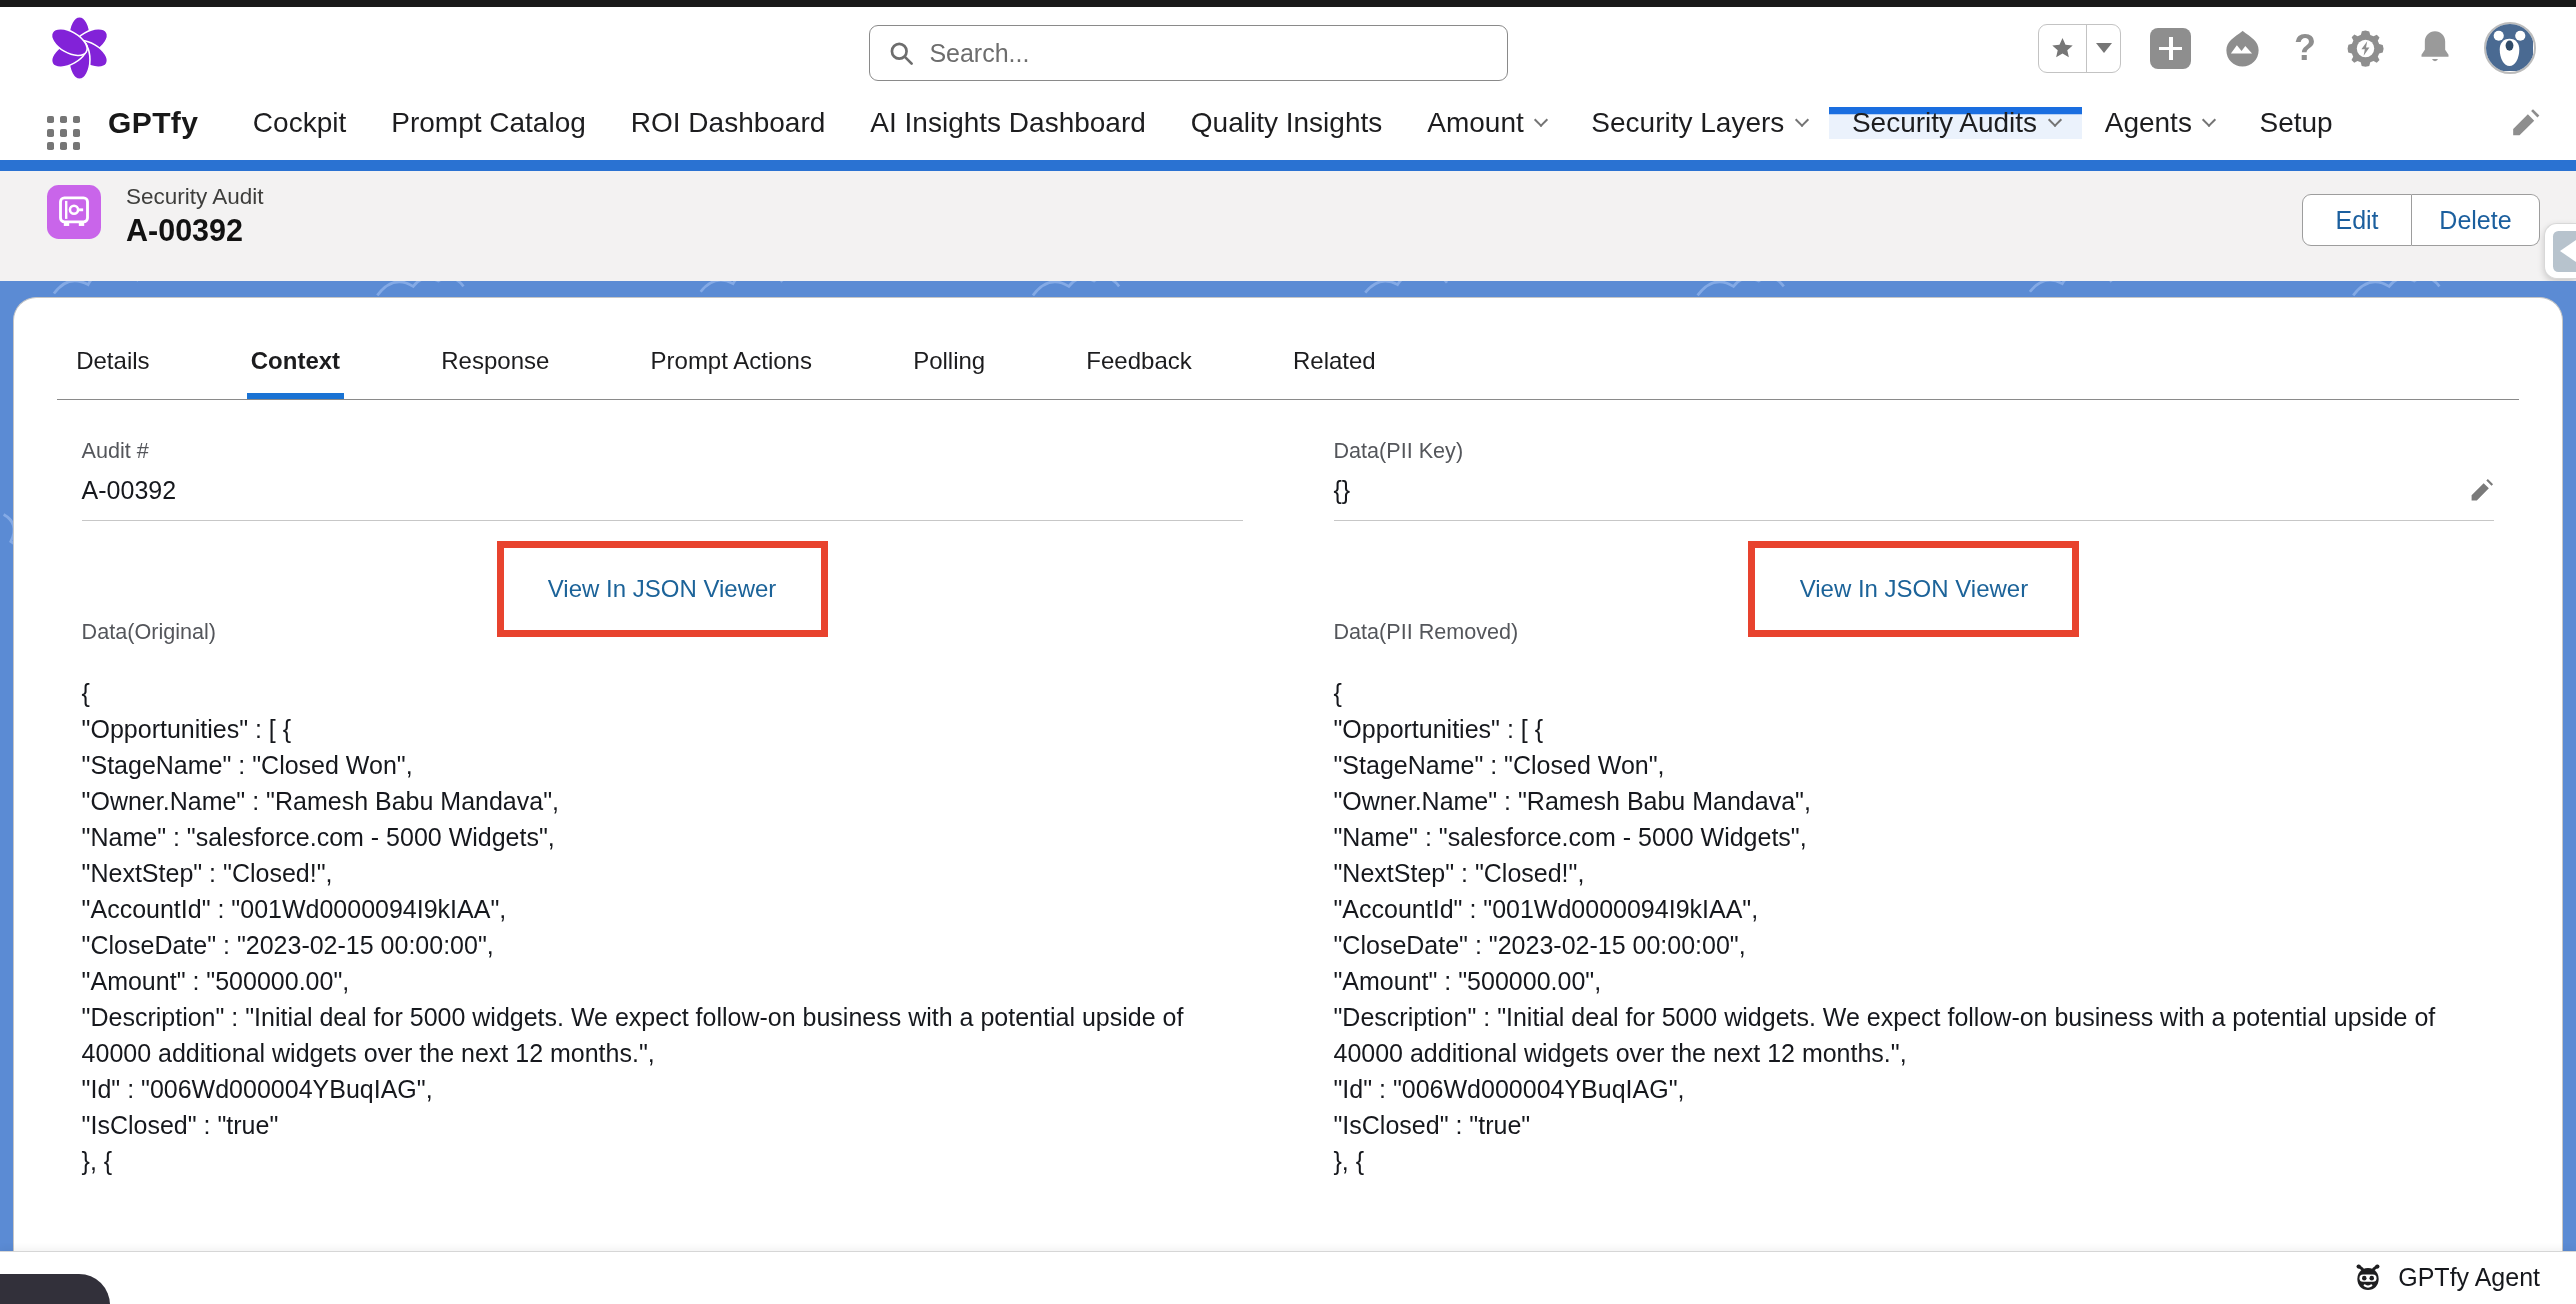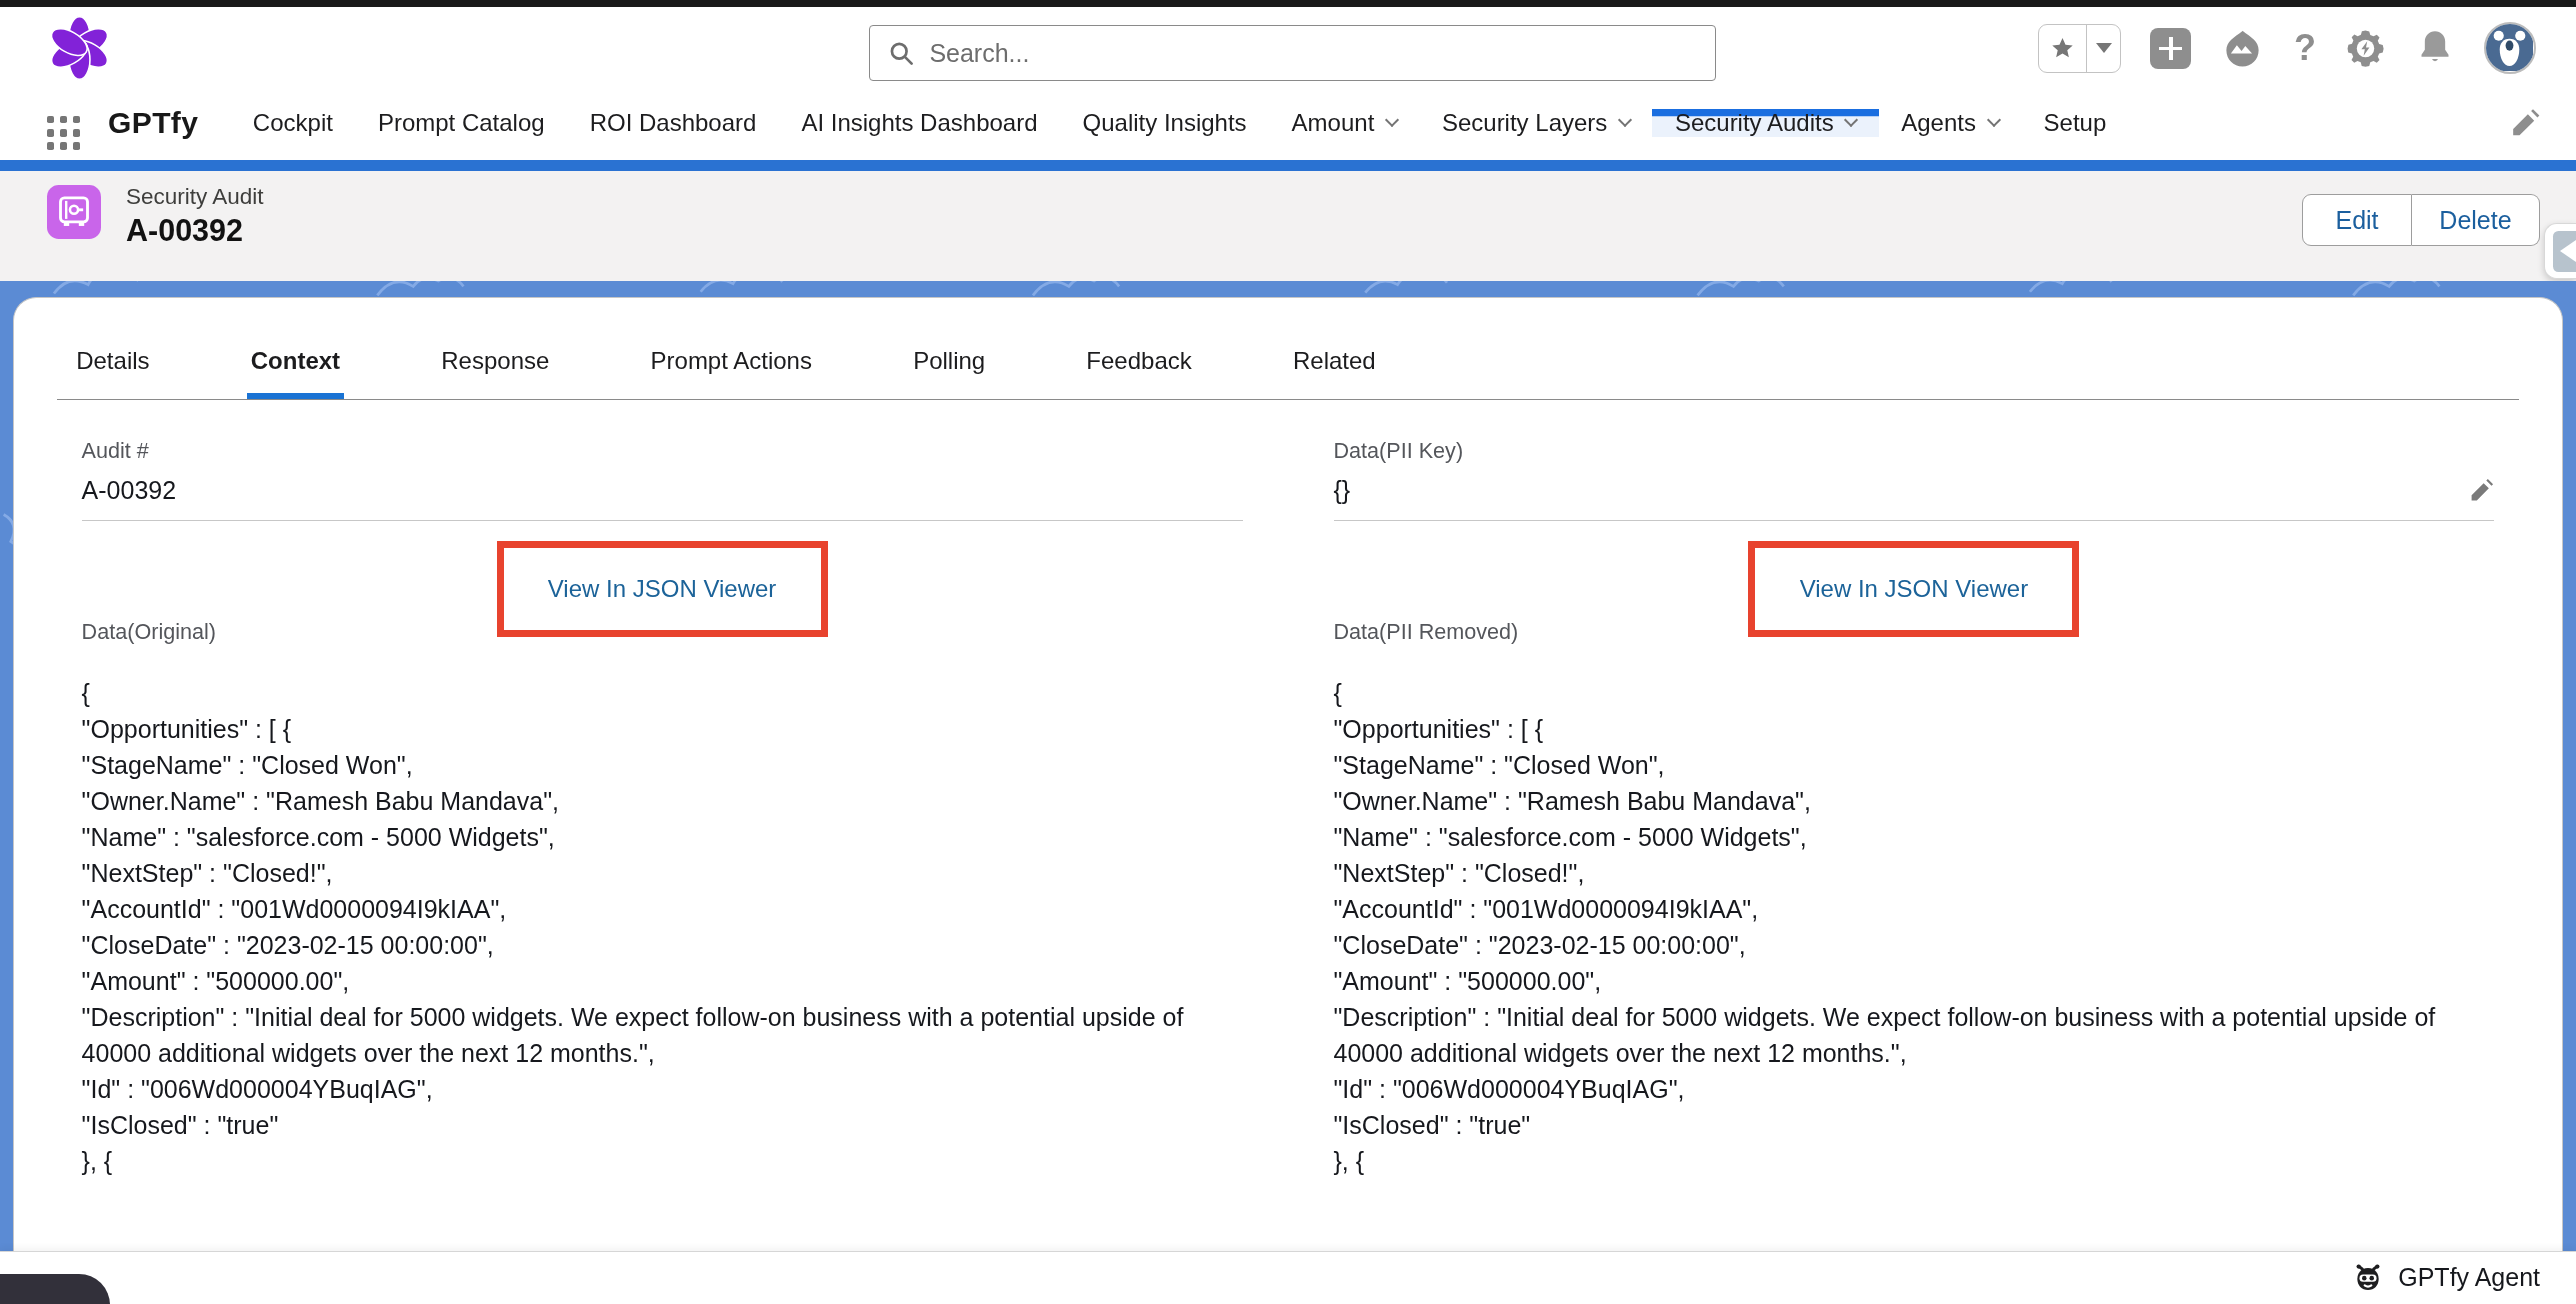--- a/index.html
+++ b/index.html
@@ -8,43 +8,43 @@
     width:2576px; height:1304px; background:#fff;
     font-family:"Liberation Sans", sans-serif; color:#181818;
   }
   
   .os-strip { height:7.2px; background:#191919; }
 
   
   .header { position:relative; height:79px; background:#fff; }
   .logo { position:absolute; left:47px; top:7.2px; width:65px; height:68px; }
   .search-box {
-    position:absolute; left:869px; top:18px; width:847px; height:56px;
-    border:1.8px solid #8a8a8a; border-radius:4px; background:#fff;
+    position:absolute; left:869px; top:18px; width:639px; height:56px;
+    border:1.8px solid #8a8a8a; border-radius:9px; background:#fff;
     display:flex; align-items:center; padding-left:18px; gap:14.4px;
   }
   .search-box .ph { color:#6d6d6d; font-size:25px; }
   .hdr-icons { position:absolute; right:40px; top:12.6px; height:57px; display:flex; align-items:center; gap:29px; }
   .fav-group { display:flex; height:49px; border:1.8px solid #c3c3c3; border-radius:9px; overflow:hidden; }
   .fav-cell { width:47px; display:flex; align-items:center; justify-content:center; }
   .fav-cell + .fav-cell { width:34px; border-left:1.8px solid #c3c3c3; }
   .tri-down { width:0; height:0; border-left:8px solid transparent; border-right:8px solid transparent; border-top:10.8px solid #767676; }
   .plus-sq { width:41px; height:41px; border-radius:8px; background:#8e8e8e; position:relative; }
   .plus-sq::before { content:""; position:absolute; left:9px; top:19px; width:23.4px; height:3.6px; background:#fff; }
   .plus-sq::after  { content:""; position:absolute; left:19px; top:9px; width:3.6px; height:23.4px; background:#fff; }
   .help-q { font-size:36px; font-weight:bold; color:#8e8e8e; line-height:1; }
   .avatar { width:52px; height:52px; border-radius:50%; border:2.7px solid #bcbcbc; overflow:hidden; }
 
   
   .navbar { position:relative; height:74px; background:#fff; display:flex; align-items:center; }
   .waffle { width:34px; height:34px; margin:20px 0 0 47px; display:grid; grid-template-columns:repeat(3,1fr); gap:5.4px; }
   .waffle i { width:7.2px; height:7.2px; border-radius:1.8px; background:#767676; }
   .app-name { font-size:30px; font-weight:700; color:#181818; margin:0 32px 0 27px; align-self:center; letter-spacing:0.4px; }
   .nav-items { display:flex; align-items:stretch; }
-  .nav-item { display:flex; align-items:center; gap:12.6px; padding:0 22.5px; font-size:24px; color:#1d1d1f; cursor:pointer; }
+  .nav-item { display:flex; align-items:center; gap:12.6px; padding:0 22.5px; font-size:28px; color:#1d1d1f; cursor:pointer; }
   .nav-item.active { background:#ebf2fc; box-shadow:inset 0 7.2px 0 0 #1a6ee0; }
   .chev { width:10px; height:10px; border-right:2.2px solid #747474; border-bottom:2.2px solid #747474; transform:rotate(45deg); margin-top:-5.4px; }
   .nav-pencil { position:absolute; right:36px; top:21.6px; }
   .nav-underline { height:10.8px; background:#2a72d2; }
 
   
   .record-header { position:relative; height:110px; background:#f3f2f2; }
   .obj-icon { position:absolute; left:47px; top:14.4px; width:54px; height:54px; border-radius:11.7px; background:#c965ea; display:flex; align-items:center; justify-content:center; }
   .rec-labels { position:absolute; left:126px; top:12.6px; }
   .rec-obj { font-size:22.5px; color:#3e3e3c; }

